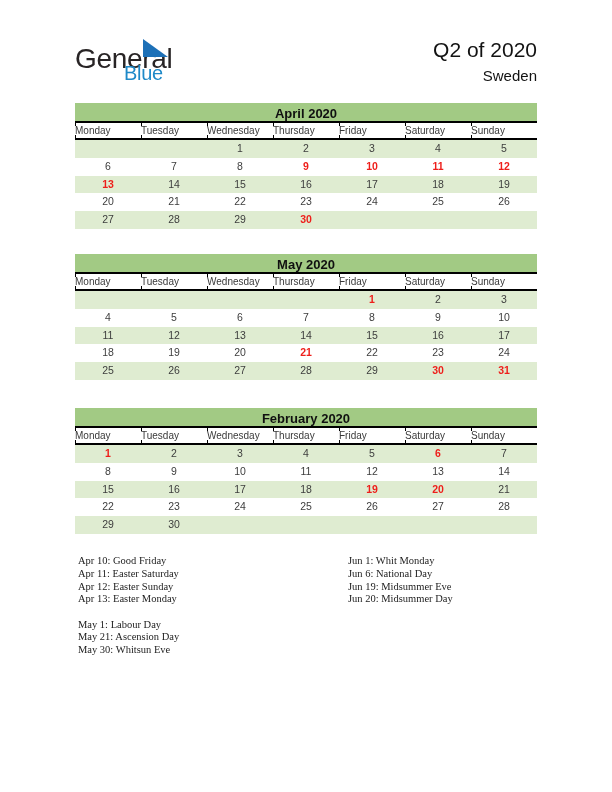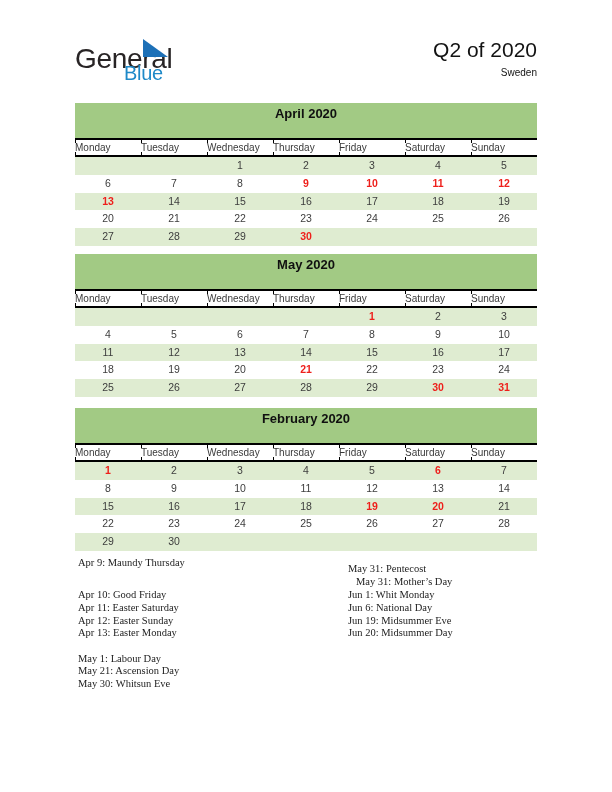--- a/index.html
+++ b/index.html
@@ -30,27 +30,27 @@
   .logo-blue {
     position: absolute; left: 124px; top: 62px;
     font-size: 20px; color: var(--blue); letter-spacing: -0.3px;
   }
   .q-title {
     position: absolute; right: 75px; top: 38px;
     font-size: 21px; color: #121212; 
   }
   .q-sub {
     position: absolute; right: 75px; top: 67px;
-    font-size: 10px; color: #121212; text-align: right;
+    font-size: 15px; color: #121212; text-align: right;
   }
 
   
   .month-cal { position: absolute; left: 75px; width: 462px; }
   .month-header {
-    height: 35px; line-height: 21px;
+    height: 18px; line-height: 21px;
     background: var(--green);
     text-align: center;
     font-size: 13px; font-weight: bold; color: #101010;
   }
   .dow-row {
     display: flex; height: 19px;
     border-top: 2px solid #000; border-bottom: 2px solid #000;
     background: #fff;
   }
   .dow-cell {
@@ -273,27 +273,20 @@
         <div class="day-cell"></div>
         <div class="day-cell"></div>
         <div class="day-cell"></div>
         <div class="day-cell"></div>
       </div>
     </div>
 </section>
 
 <div class="holidays">
   <div class="h-table">
-    <div class="h-row first">
-      <div class="h-cell left">Apr 9: Maundy Thursday</div>
-      <div class="h-cell right">
-        <div>May 31: Pentecost</div>
-        <div class="indent">May 31: Mother’s Day</div>
-      </div>
-    </div>
     <div class="h-row">
       <div class="h-cell left">Apr 10: Good Friday</div>
       <div class="h-cell right">Jun 1: Whit Monday</div>
     </div>
     <div class="h-row">
       <div class="h-cell left">Apr 11: Easter Saturday</div>
       <div class="h-cell right">Jun 6: National Day</div>
     </div>
     <div class="h-row">
       <div class="h-cell left">Apr 12: Easter Sunday</div>

